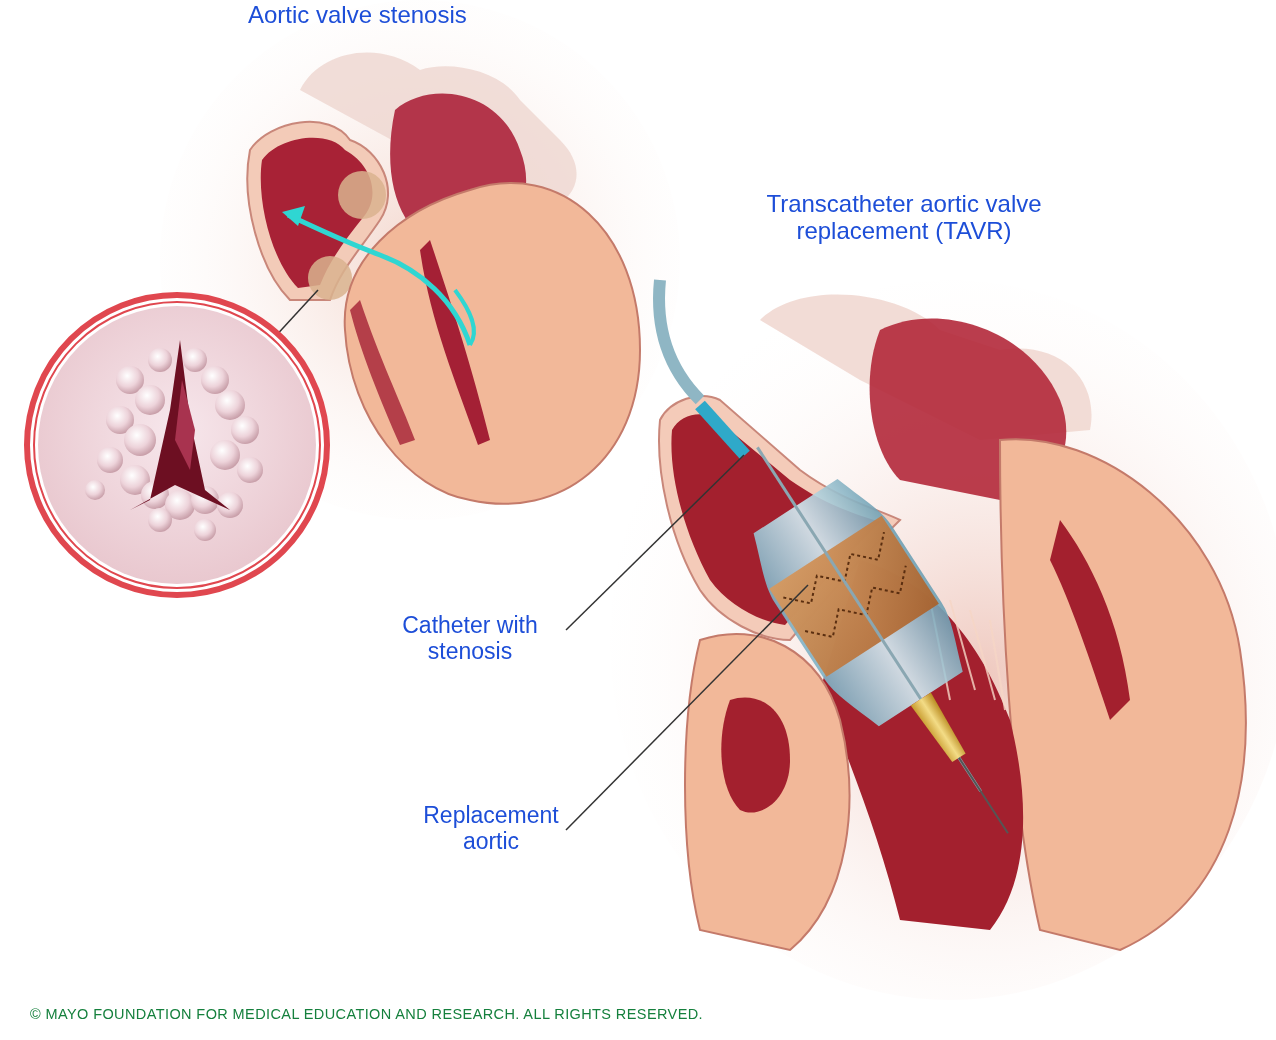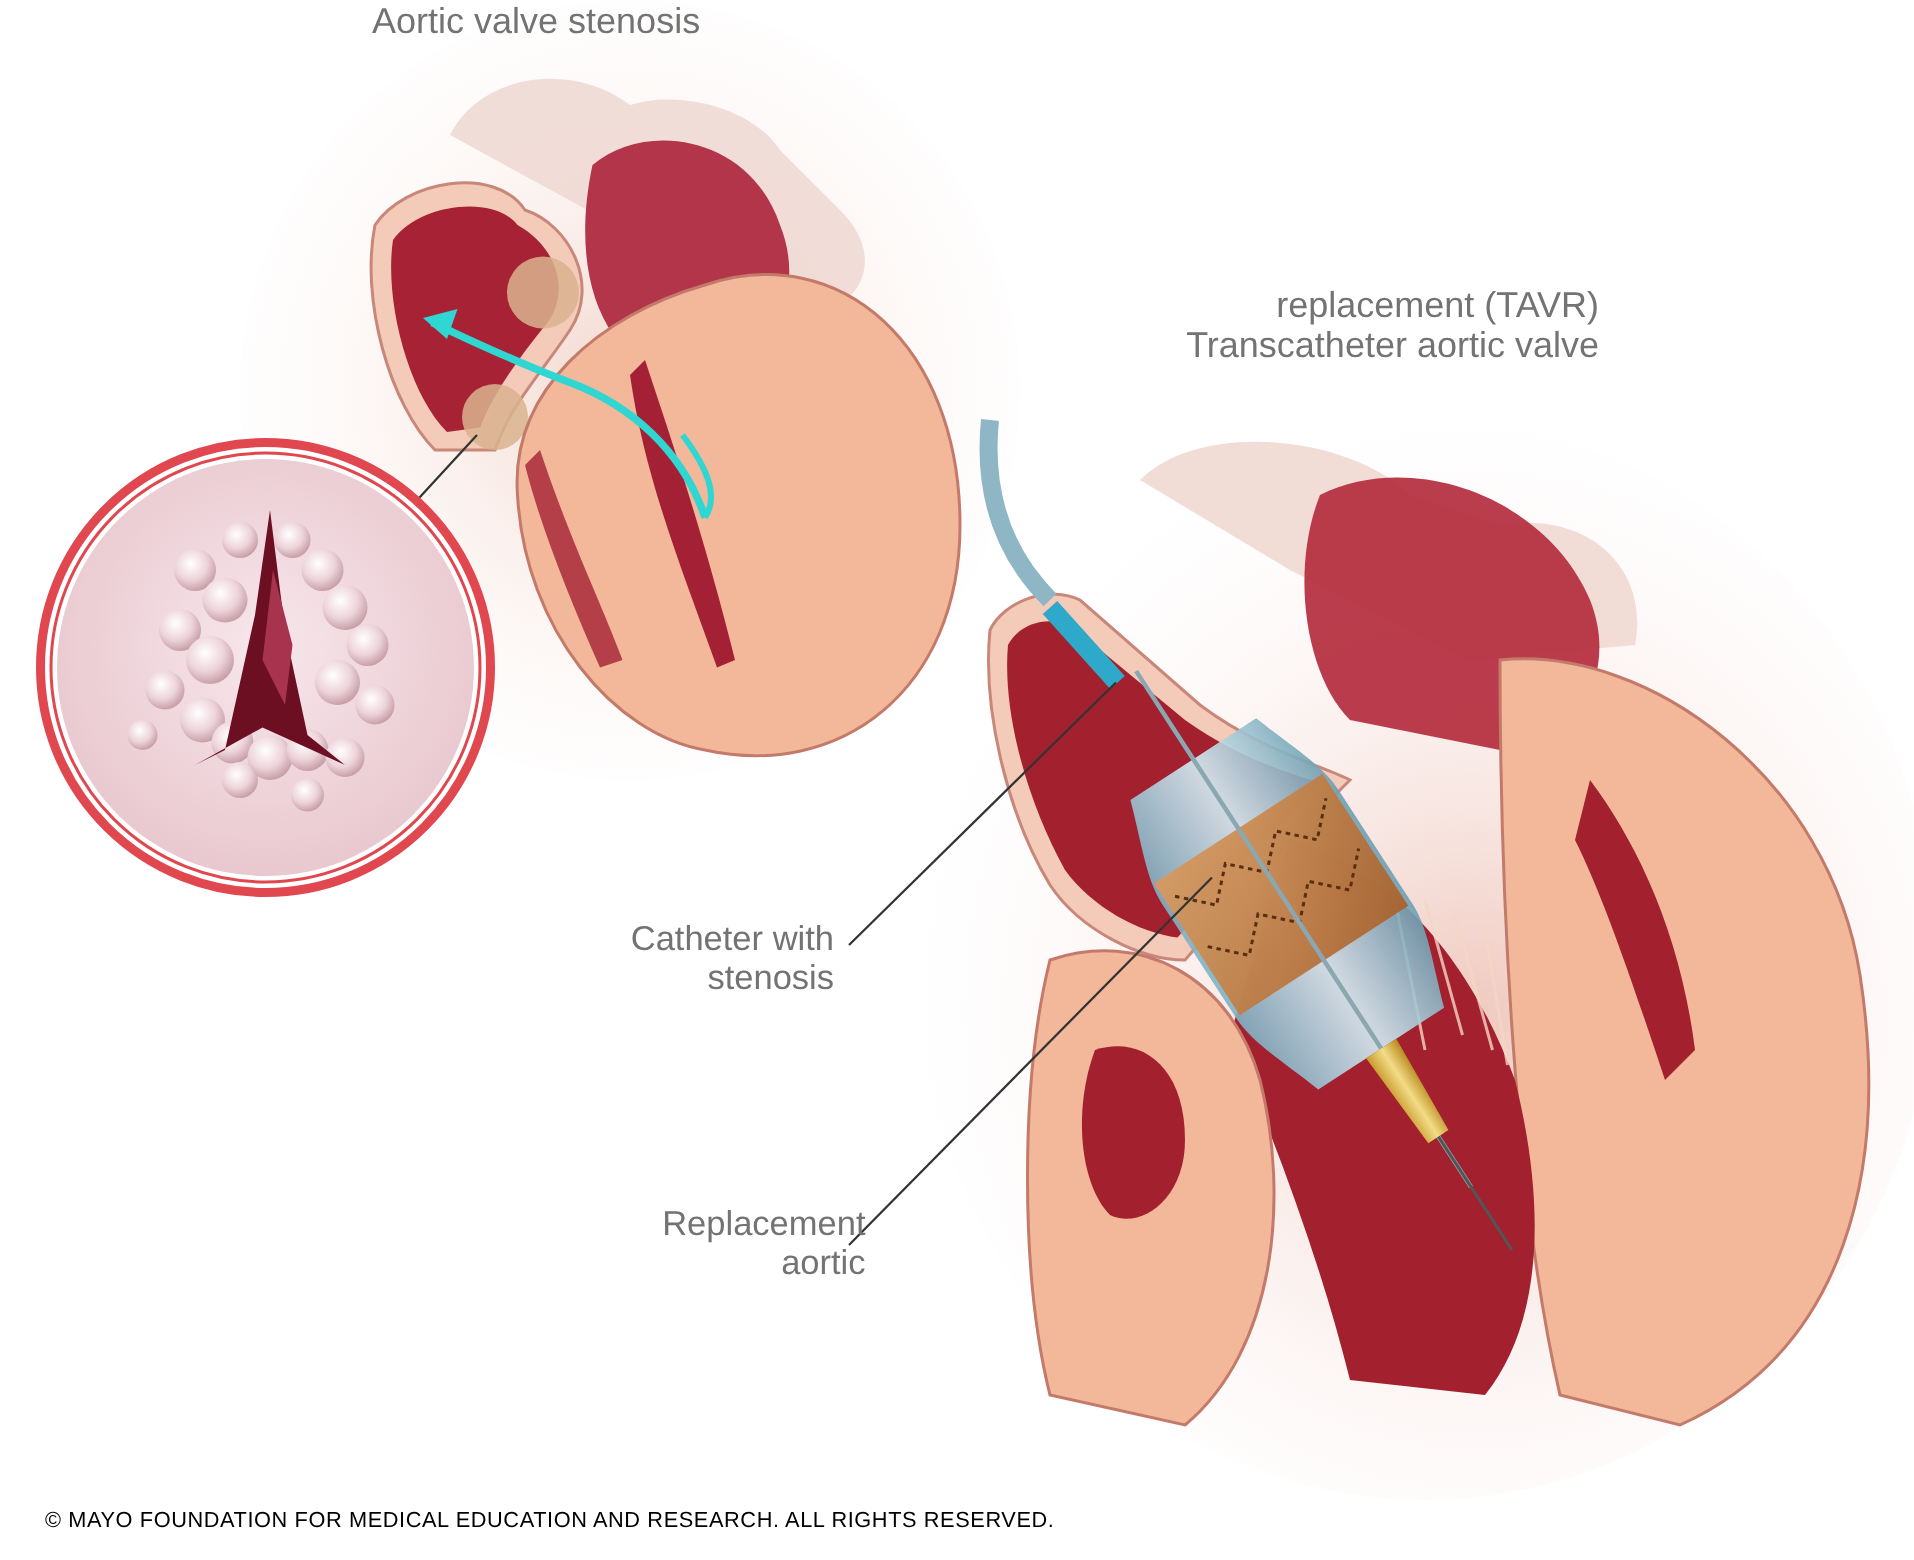--- a/index.html
+++ b/index.html
@@ -1,25 +1,25 @@
 <!DOCTYPE html>
 <html><head>
 <meta charset="utf-8">
 <style>
   html, body { margin: 0; padding: 0; background: #ffffff; }
   body { width: 1276px; height: 1040px; position: relative; overflow: hidden;
          font-family: "Liberation Sans", sans-serif; }
-  .label { position: absolute; color: #737373; font-size: 23px; line-height: 26px;
-           text-align: right; white-space: nowrap; }
+  .label { position: absolute; color: #1d4ed8; font-size: 23px; line-height: 26px;
+           text-align: center; white-space: nowrap; }
   .title-left { left: 248px; top: 2px; font-size: 24px; }
   .title-right { left: 742px; top: 190px; width: 324px; font-size: 24px; line-height: 27px; }
   .callout-catheter { left: 384px; top: 612px; width: 172px; }
   .callout-valve { left: 405px; top: 802px; width: 172px; }
   .copyright { position: absolute; left: 30px; top: 1006px; font-size: 14.5px;
-               color: #000000; letter-spacing: 0.4px; white-space: nowrap; }
+               color: #15803d; letter-spacing: 0.4px; white-space: nowrap; }
   svg.art { position: absolute; left: 0; top: 0; }
 </style>
 </head>
 <body>
 
 <svg class="art" width="1276" height="1040" viewBox="0 0 1276 1040">
   <defs>
     <radialGradient id="fadeL" cx="50%" cy="50%" r="60%">
       <stop offset="0%" stop-color="#f3d6cc"></stop>
       <stop offset="100%" stop-color="#ffffff" stop-opacity="0"></stop>
@@ -149,22 +149,22 @@
     </g>
 
     <line x1="744" y1="455" x2="566" y2="630" stroke="#333" stroke-width="1.5"></line>
     <line x1="808" y1="585" x2="566" y2="830" stroke="#333" stroke-width="1.5"></line>
   </g>
 </svg>
 
 <div class="label title-left">Aortic valve stenosis</div>
 
 <div class="label title-right">
+  <div>Transcatheter aortic valve</div>
   <div>replacement (TAVR)</div>
-  <div>Transcatheter aortic valve</div>
 </div>
 
 <div class="label callout-catheter">
   <div>Catheter with</div>
   <div>stenosis</div>
 </div>
 
 <div class="label callout-valve">
   <div>Replacement</div>
   <div>aortic</div>

